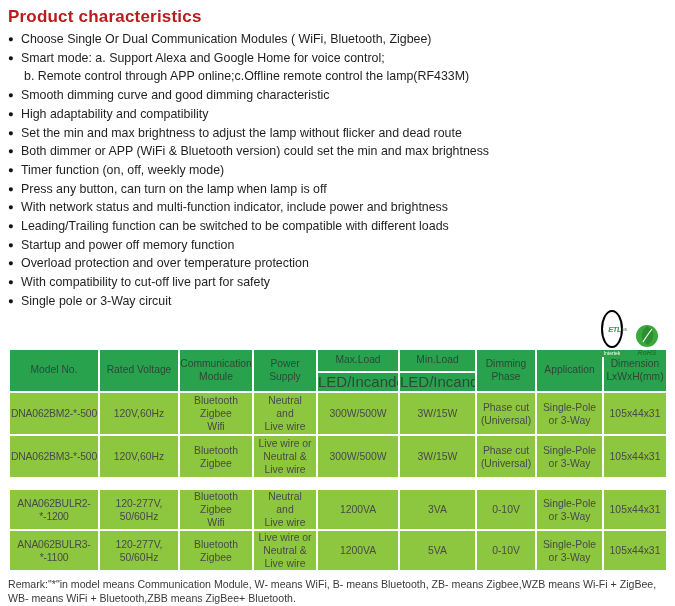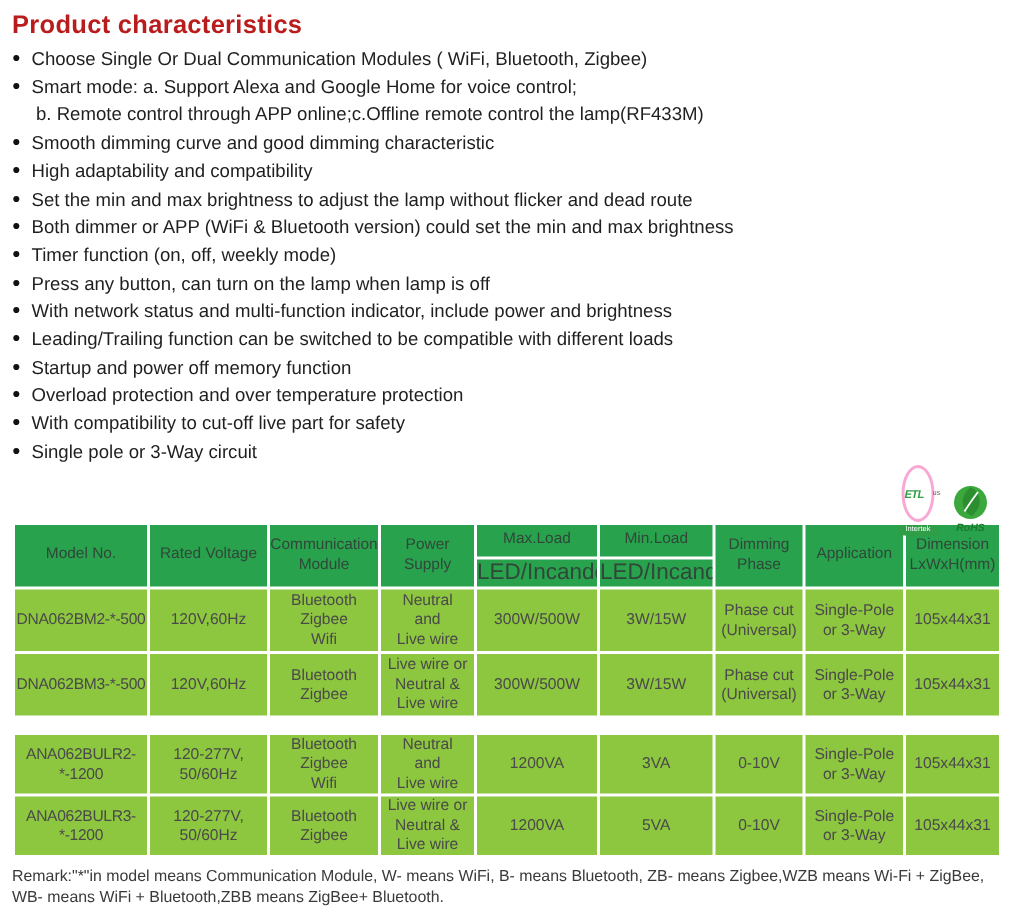--- a/index.html
+++ b/index.html
@@ -10,22 +10,22 @@
   .title { font-size: 17px; font-weight: bold; color: #b91c1c; letter-spacing: 0.2px; margin-bottom: 3px; }
 
   ul.features { list-style: none; height: 281px; overflow: hidden; }
   ul.features li { display: flex; align-items: flex-start; font-size: 12.4px; line-height: 18.7px; color: #1f1f1f; }
   .dot { width: 13px; flex: 0 0 13px; font-size: 9.5px; line-height: 18.7px; color: #111; }
   .li-text-wrap { flex: 1; }
   .subline { margin-left: 3px; }
 
   .logos { position: absolute; top: 310px; right: 14px; display: flex; align-items: flex-end; gap: 8px; }
   .etl { width: 26px; text-align: center; position: relative; }
-  .etl-circle { width: 22px; height: 38px; margin: 0 auto; border: 2px solid #f9a8d4; border-radius: 50%;
-                display: flex; align-items: center; justify-content: flex-start; }
+  .etl-circle { width: 22px; height: 38px; margin: 0 auto; border: 2px solid #000000; border-radius: 50%;
+                display: flex; align-items: center; justify-content: flex-end; }
   .etl-mark { font-size: 7.5px; font-weight: bold; font-style: italic; color: #2f9e47; letter-spacing: -0.5px; }
   .etl-us { position: absolute; right: -2px; top: 16px; font-size: 5px; color: #666; }
   .etl-bar { margin-top: 2px; background: #2f9e47; color: #ffffff; font-size: 5px; line-height: 7px; border-radius: 1px; }
   .rohs { width: 28px; text-align: center; position: relative; }
   .rohs-label { position: absolute; bottom: 1px; left: 0; right: 0; font-size: 7px; font-weight: bold; font-style: italic; color: #1d7a2a; }
 
   table.spec { border-collapse: separate; border-spacing: 2px; table-layout: fixed; width: 660px; margin-left: 0; }
   table.spec th, table.spec td { white-space: pre-line; text-align: center; vertical-align: middle; overflow: hidden; }
   table.spec th { background: #28a24c; color: #30473a; font-weight: normal; font-size: 10.3px; line-height: 1.2; }
   table.spec td { background: #8dc63f; color: #4a4a4a; font-size: 10.4px; line-height: 1.25; }
@@ -223,21 +223,21 @@
 and
 Live wire</td>
       <td>1200VA</td>
       <td>3VA</td>
       <td>0-10V</td>
       <td>Single-Pole
 or 3-Way</td>
       <td>105x44x31</td>
     </tr>
     <tr class="data">
-      <td class="c-model">ANA062BULR3-*-1200</td>
+      <td class="c-model">ANA062BULR3-*-1100</td>
       <td>120-277V,
 50/60Hz</td>
       <td>Bluetooth
 Zigbee</td>
       <td>Live wire or
 Neutral &amp;
 Live wire</td>
       <td>1200VA</td>
       <td>5VA</td>
       <td>0-10V</td>

